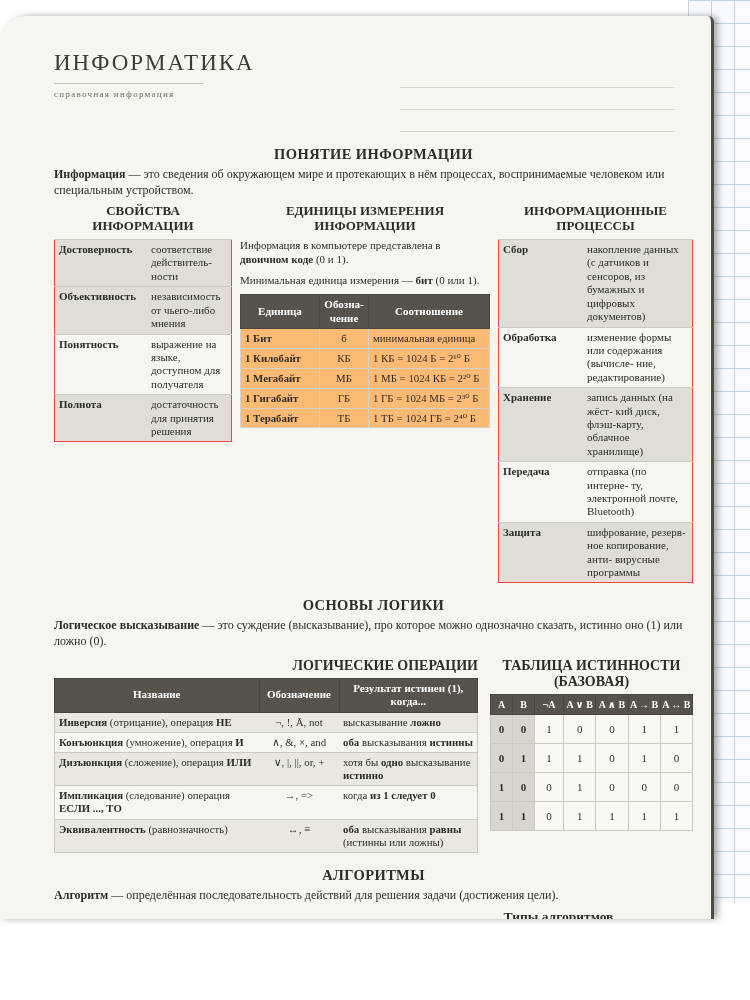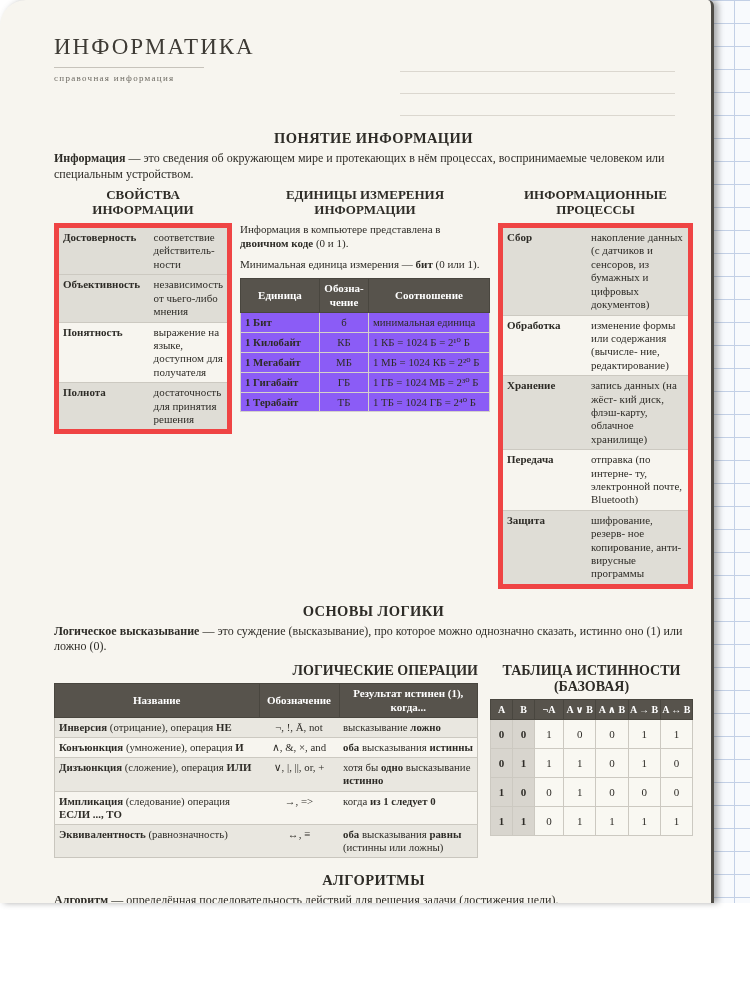--- a/index.html
+++ b/index.html
@@ -3,21 +3,21 @@
 <meta charset="utf-8">
 <style>
   html,body{margin:0;padding:0;background:#ffffff;}
   .stage{position:relative;width:750px;height:1000px;background:#ffffff;overflow:hidden;
          font-family:"Liberation Serif","DejaVu Serif",serif;color:#2e2c27;}
   .gridpaper{position:absolute;left:688px;top:0;width:62px;height:903px;
          background-color:#f8fafd;
          background-image:linear-gradient(#c3d0e6 1px,transparent 1px),
                           linear-gradient(90deg,#c3d0e6 1px,transparent 1px);
          background-size:23px 23px;}
-  .sheet{position:absolute;left:0;top:0;width:714px;height:903px;background:#f7f5ef;
+  .sheet{position:absolute;left:0;top:16px;width:714px;height:903px;background:#f7f5ef;
          border-radius:26px 6px 0 0;border-right:3px solid #4f4c46;
          box-shadow:4px 0 6px rgba(70,70,70,.45);
          box-sizing:border-box;padding:34px 18px 0 54px;overflow:hidden;}
   
   .masthead{display:flex;align-items:flex-start;}
   .brand{flex:0 0 auto;}
   .page-title{font-size:23px;letter-spacing:2px;color:#3e3b35;font-weight:normal;}
   .title-rule{width:150px;border-bottom:1px solid #c7c3bb;margin:7px 0 5px;}
   .page-subtitle{font-size:9px;letter-spacing:1.3px;color:#6d6a62;}
   .head-rules{flex:1;margin:16px 18px 0 145px;}
@@ -25,29 +25,29 @@
   
   .section-h{text-align:center;font-weight:bold;font-size:14.5px;letter-spacing:.4px;margin:14px 0 4px;}
   .para{font-size:12px;line-height:1.3;}
   b{font-weight:bold;text-align:center;}
   
   .cols3{display:flex;gap:8px;margin-top:6px;align-items:flex-start;}
   .col1{width:178px;flex:0 0 auto;}
   .col2{width:250px;flex:0 0 auto;}
   .col3{flex:1;}
   .col-h{text-align:center;font-weight:bold;font-size:13px;line-height:1.15;margin-bottom:5px;}
-  .kv{width:100%;border-collapse:collapse;font-size:11px;line-height:1.22;border:5px solid #ef4444;}
+  .kv{width:100%;border-collapse:collapse;font-size:11px;line-height:1.22;border:1px solid #ef4444;}
   .kv td{padding:3px 4px;vertical-align:top;border-top:1px solid #ccc9c1;}
   .kv tr.shade{background:#dfddd6;}
   .kv td.term{font-weight:bold;}
   .col1 .kv td.term{width:84px;}
   .col3 .kv td.term{width:76px;}
   .mini{font-size:11px;line-height:1.25;margin:0 0 7px;}
   
-  .units{width:100%;border-collapse:collapse;font-size:10.8px;line-height:1.2;background:#8b5cf6;border:1px solid #c9c6be;}
+  .units{width:100%;border-collapse:collapse;font-size:10.8px;line-height:1.2;background:#fdba74;border:1px solid #c9c6be;}
   .units th{background:#57534c;color:#fff;font-weight:bold;padding:3px 2px;font-size:11px;border:1px solid #49463f;}
   .units td{border:1px solid #d5d2ca;padding:3px 4px;vertical-align:top;}
   .units td.u{font-weight:bold;white-space:nowrap;width:70px;}
   .units td.s{text-align:center;width:40px;}
   
   .cols2l{display:flex;gap:12px;margin-top:2px;align-items:flex-start;}
   .lcol{width:424px;flex:0 0 auto;}
   .rcol{flex:1;}
   .logic{width:100%;border-collapse:collapse;font-size:10.8px;line-height:1.22;border:1px solid #c9c6be;}
   .logic th{background:#57534c;color:#fff;font-weight:bold;padding:3px 3px;font-size:11px;border:1px solid #49463f;}

